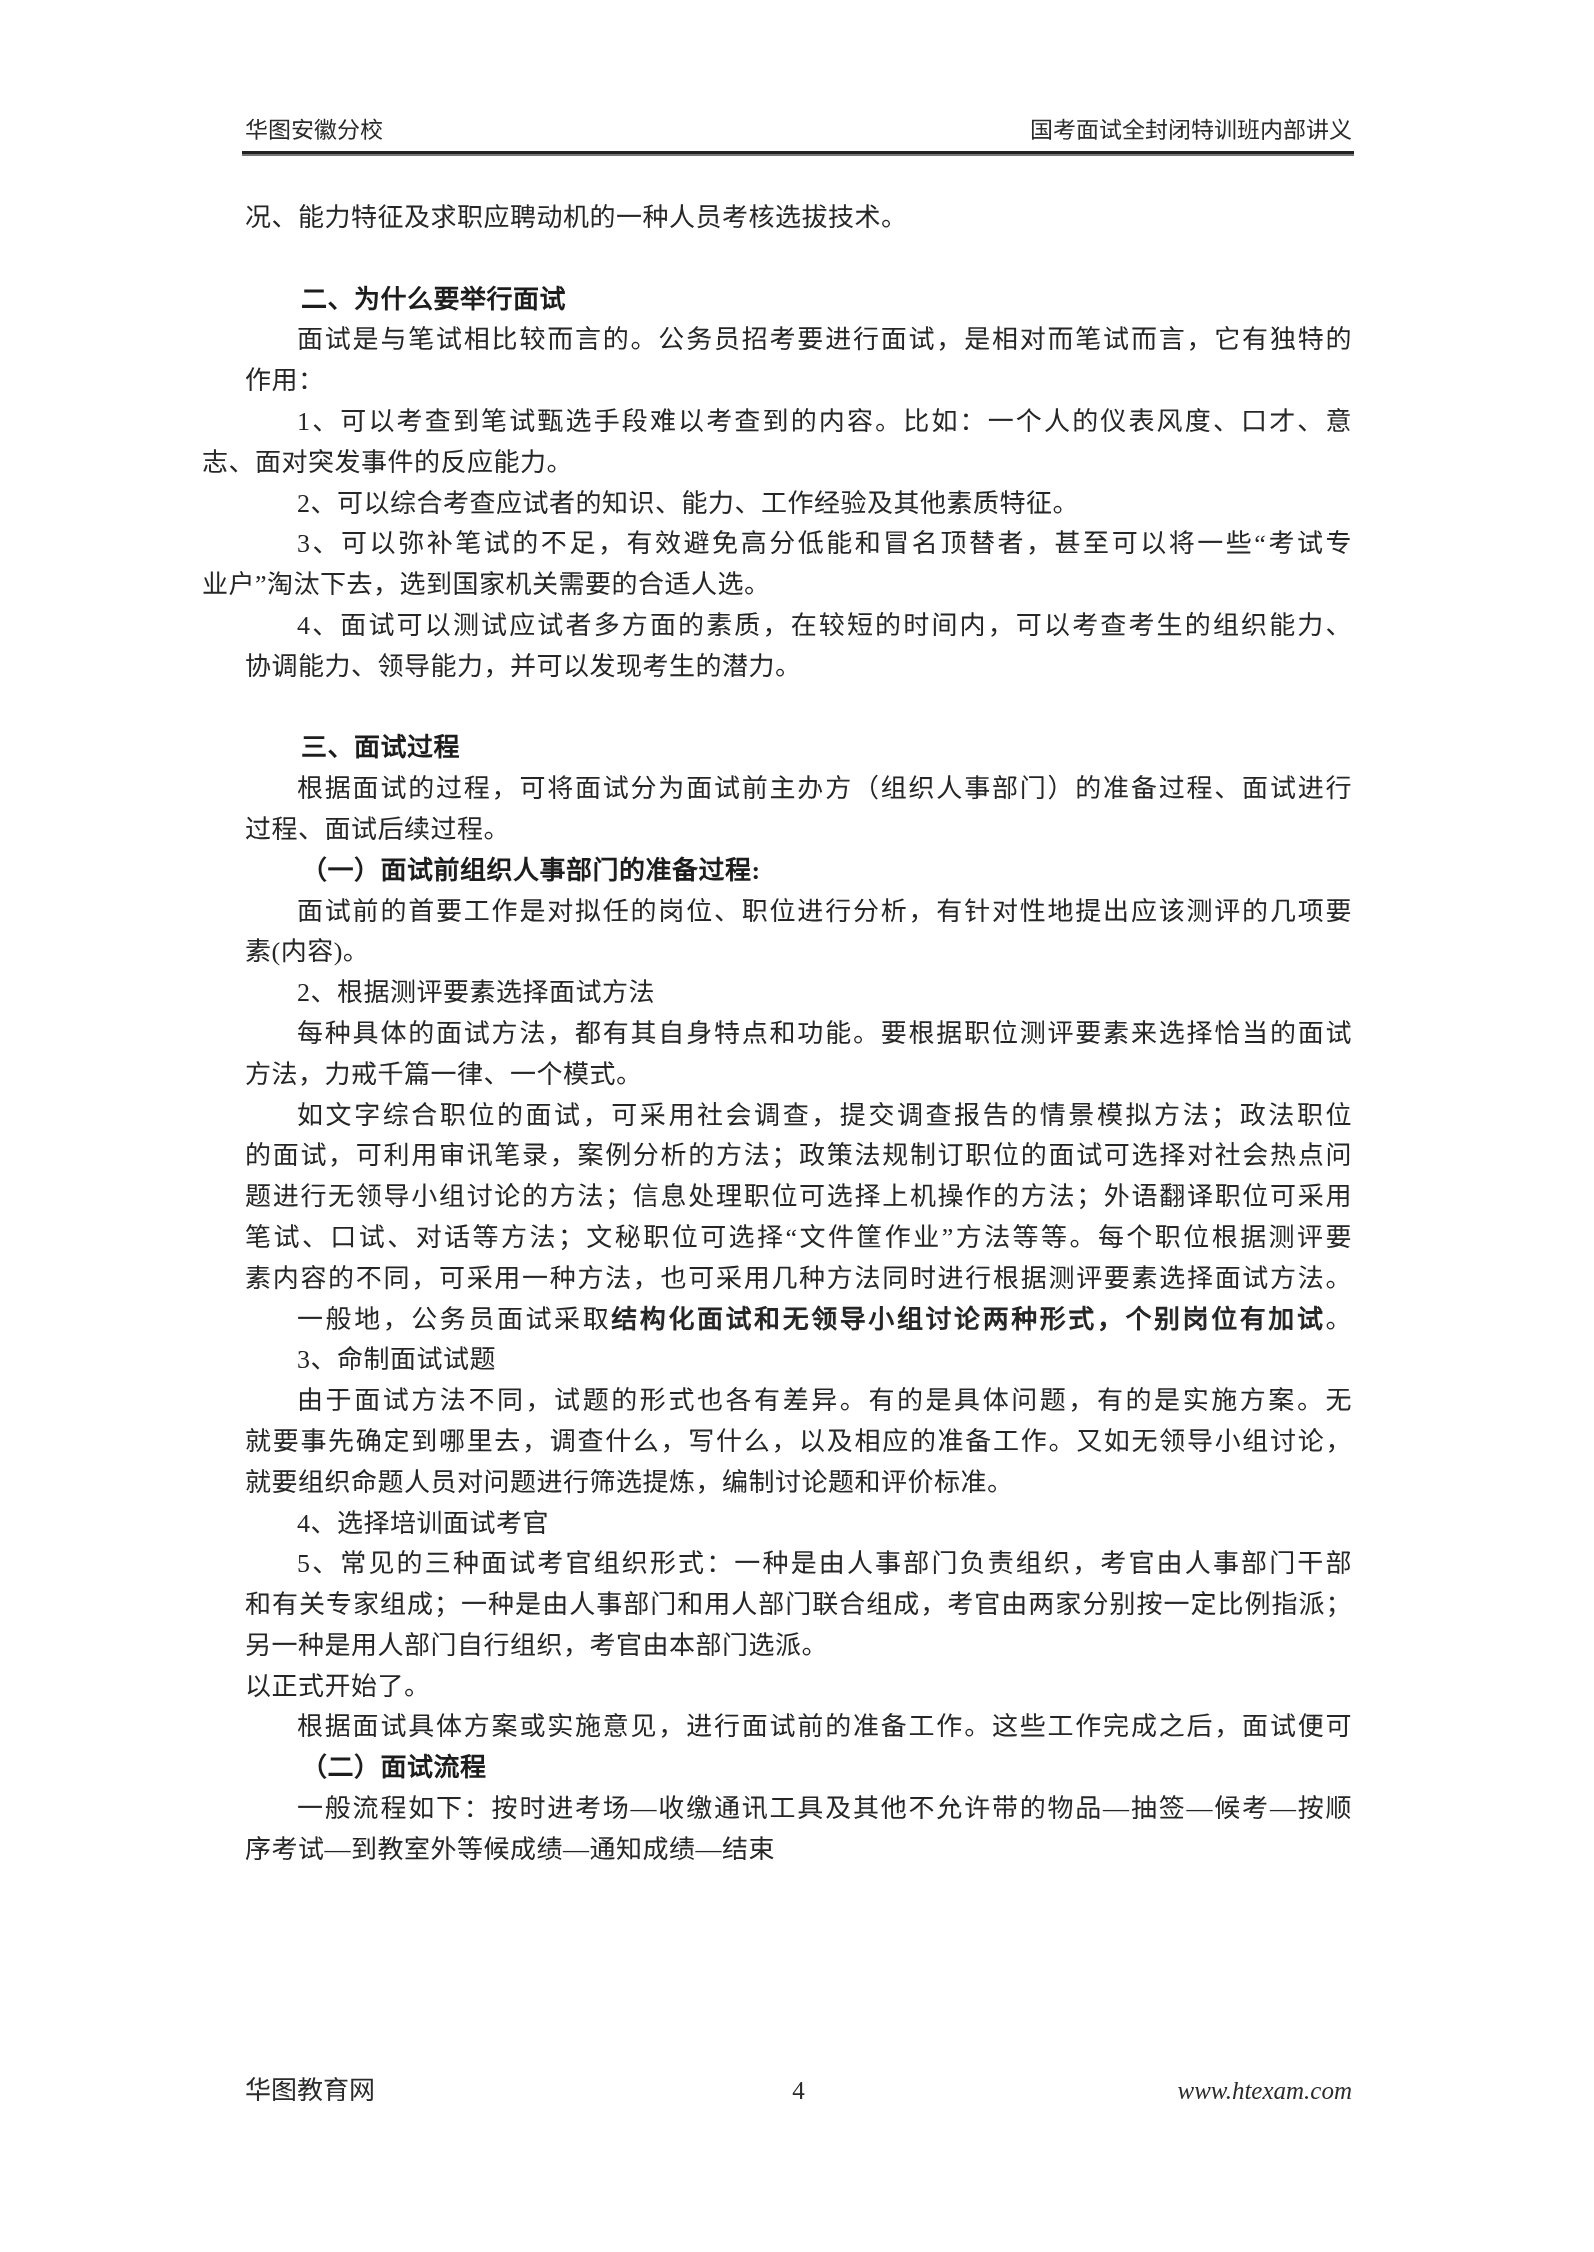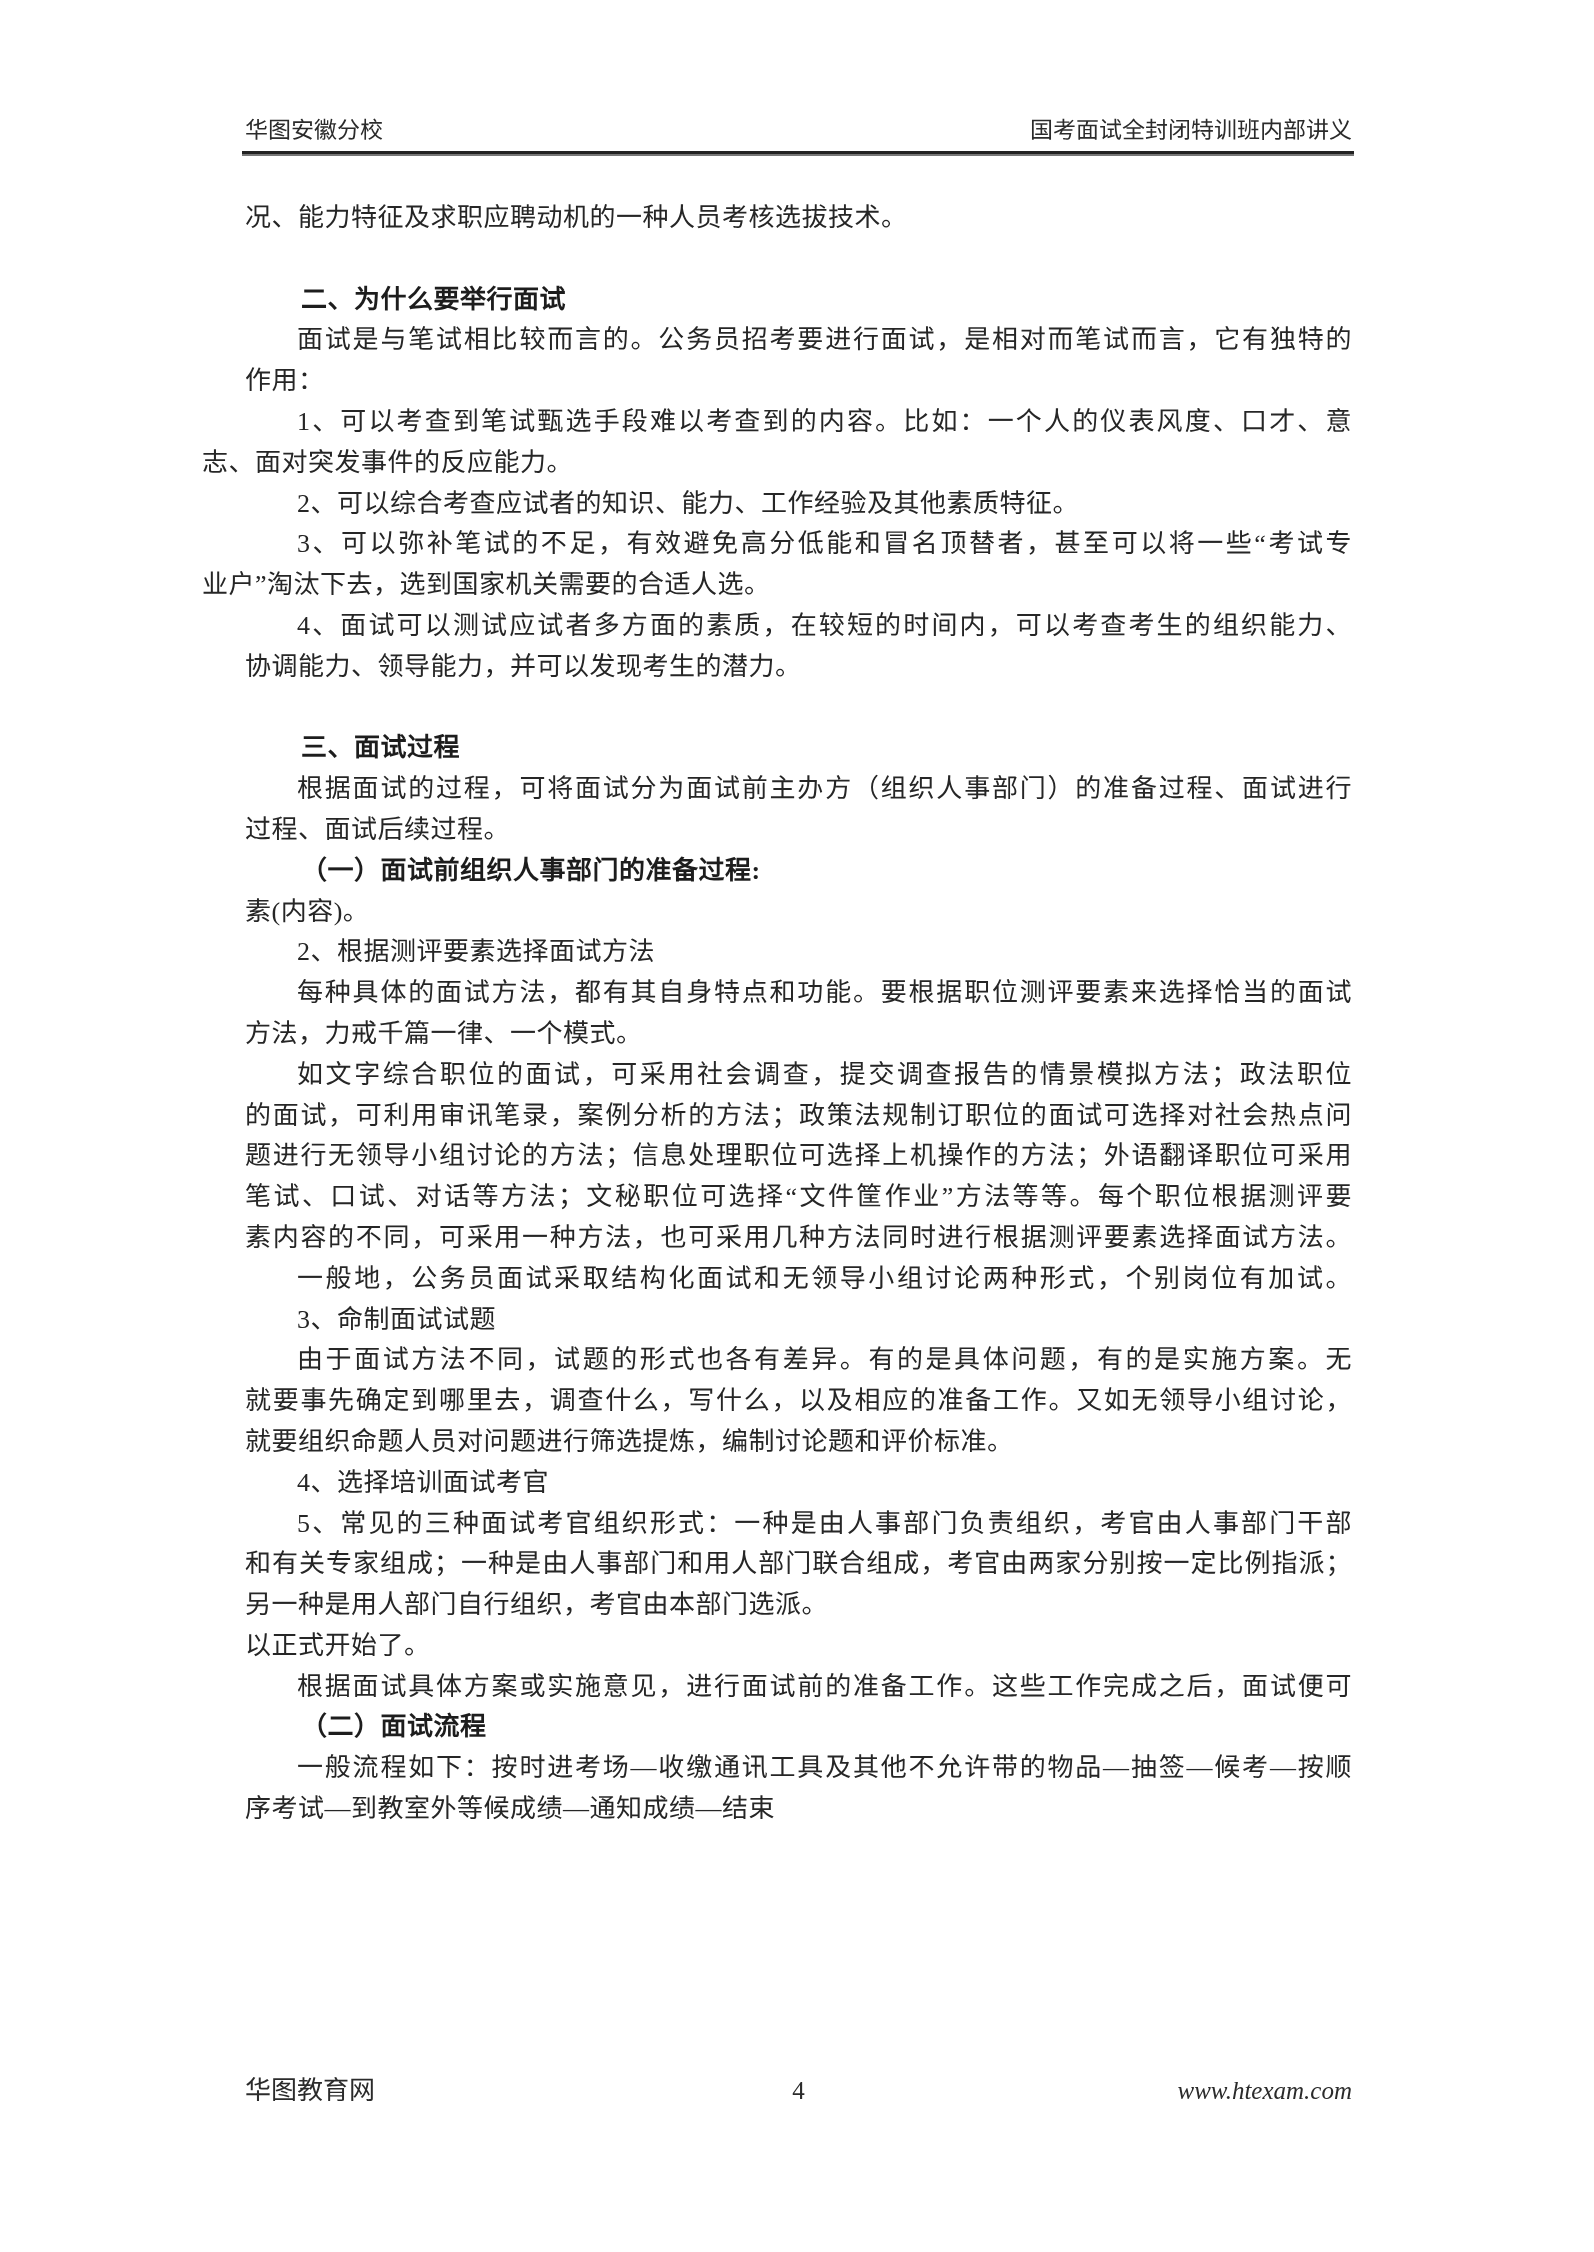--- a/index.html
+++ b/index.html
@@ -32,21 +32,21 @@
     height: 40.8px; line-height: 40.8px;
     white-space: normal;
     text-align: left;
     letter-spacing: 0.5px;
   }
   .line.fill { text-align: justify; text-align-last: justify; }
   .line.indent { padding-left: 52px; }
   .line.outdent { margin-left: -43px; }
   .line.heading { font-weight: 700; padding-left: 56px; color: #1d1d1d; }
   .line.blank { }
-  .b { font-weight: 400; }
+  .b { font-weight: 700; }
   
   .ftr {
     position: absolute; left: 245px; width: 1107px; top: 2074px;
     height: 34px; font-size: 25px; line-height: 34px; color: #2b2b2b;
   }
   .ftr .f-left  { position: absolute; left: 0; top: 0; font-size: 26px; }
   .ftr .f-page  { position: absolute; left: 0; width: 100%; text-align: center; top: 0; }
   .ftr .f-right { position: absolute; right: 0; top: 0; font-style: italic; }
 </style>
 </head>
@@ -71,20 +71,21 @@
       <div class="line indent">2、可以综合考查应试者的知识、能力、工作经验及其他素质特征。</div>
       <div class="line indent fill">3、可以弥补笔试的不足，有效避免高分低能和冒名顶替者，甚至可以将一些“考试专</div>
       <div class="line outdent">业户”淘汰下去，选到国家机关需要的合适人选。</div>
       <div class="line indent fill">4、面试可以测试应试者多方面的素质，在较短的时间内，可以考查考生的组织能力、</div>
       <div class="line flush">协调能力、领导能力，并可以发现考生的潜力。</div>
       <div class="line blank"></div>
       <div class="line heading">三、面试过程</div>
       <div class="line indent fill">根据面试的过程，可将面试分为面试前主办方（组织人事部门）的准备过程、面试进行</div>
       <div class="line flush">过程、面试后续过程。</div>
       <div class="line heading">（一）面试前组织人事部门的准备过程:</div>
+      <div class="line indent fill">面试前的首要工作是对拟任的岗位、职位进行分析，有针对性地提出应该测评的几项要</div>
       <div class="line flush">素(内容)。</div>
       <div class="line indent">2、根据测评要素选择面试方法</div>
       <div class="line indent fill">每种具体的面试方法，都有其自身特点和功能。要根据职位测评要素来选择恰当的面试</div>
       <div class="line flush">方法，力戒千篇一律、一个模式。</div>
       <div class="line indent fill">如文字综合职位的面试，可采用社会调查，提交调查报告的情景模拟方法；政法职位</div>
       <div class="line flush fill">的面试，可利用审讯笔录，案例分析的方法；政策法规制订职位的面试可选择对社会热点问</div>
       <div class="line flush fill">题进行无领导小组讨论的方法；信息处理职位可选择上机操作的方法；外语翻译职位可采用</div>
       <div class="line flush fill">笔试、口试、对话等方法；文秘职位可选择“文件筐作业”方法等等。每个职位根据测评要</div>
       <div class="line flush fill">素内容的不同，可采用一种方法，也可采用几种方法同时进行根据测评要素选择面试方法。</div>
       <div class="line indent fill"><span>一般地，公务员面试采取</span><span class="b">结构化面试和无领导小组讨论两种形式，个别岗位有加试</span><span>。</span></div>

